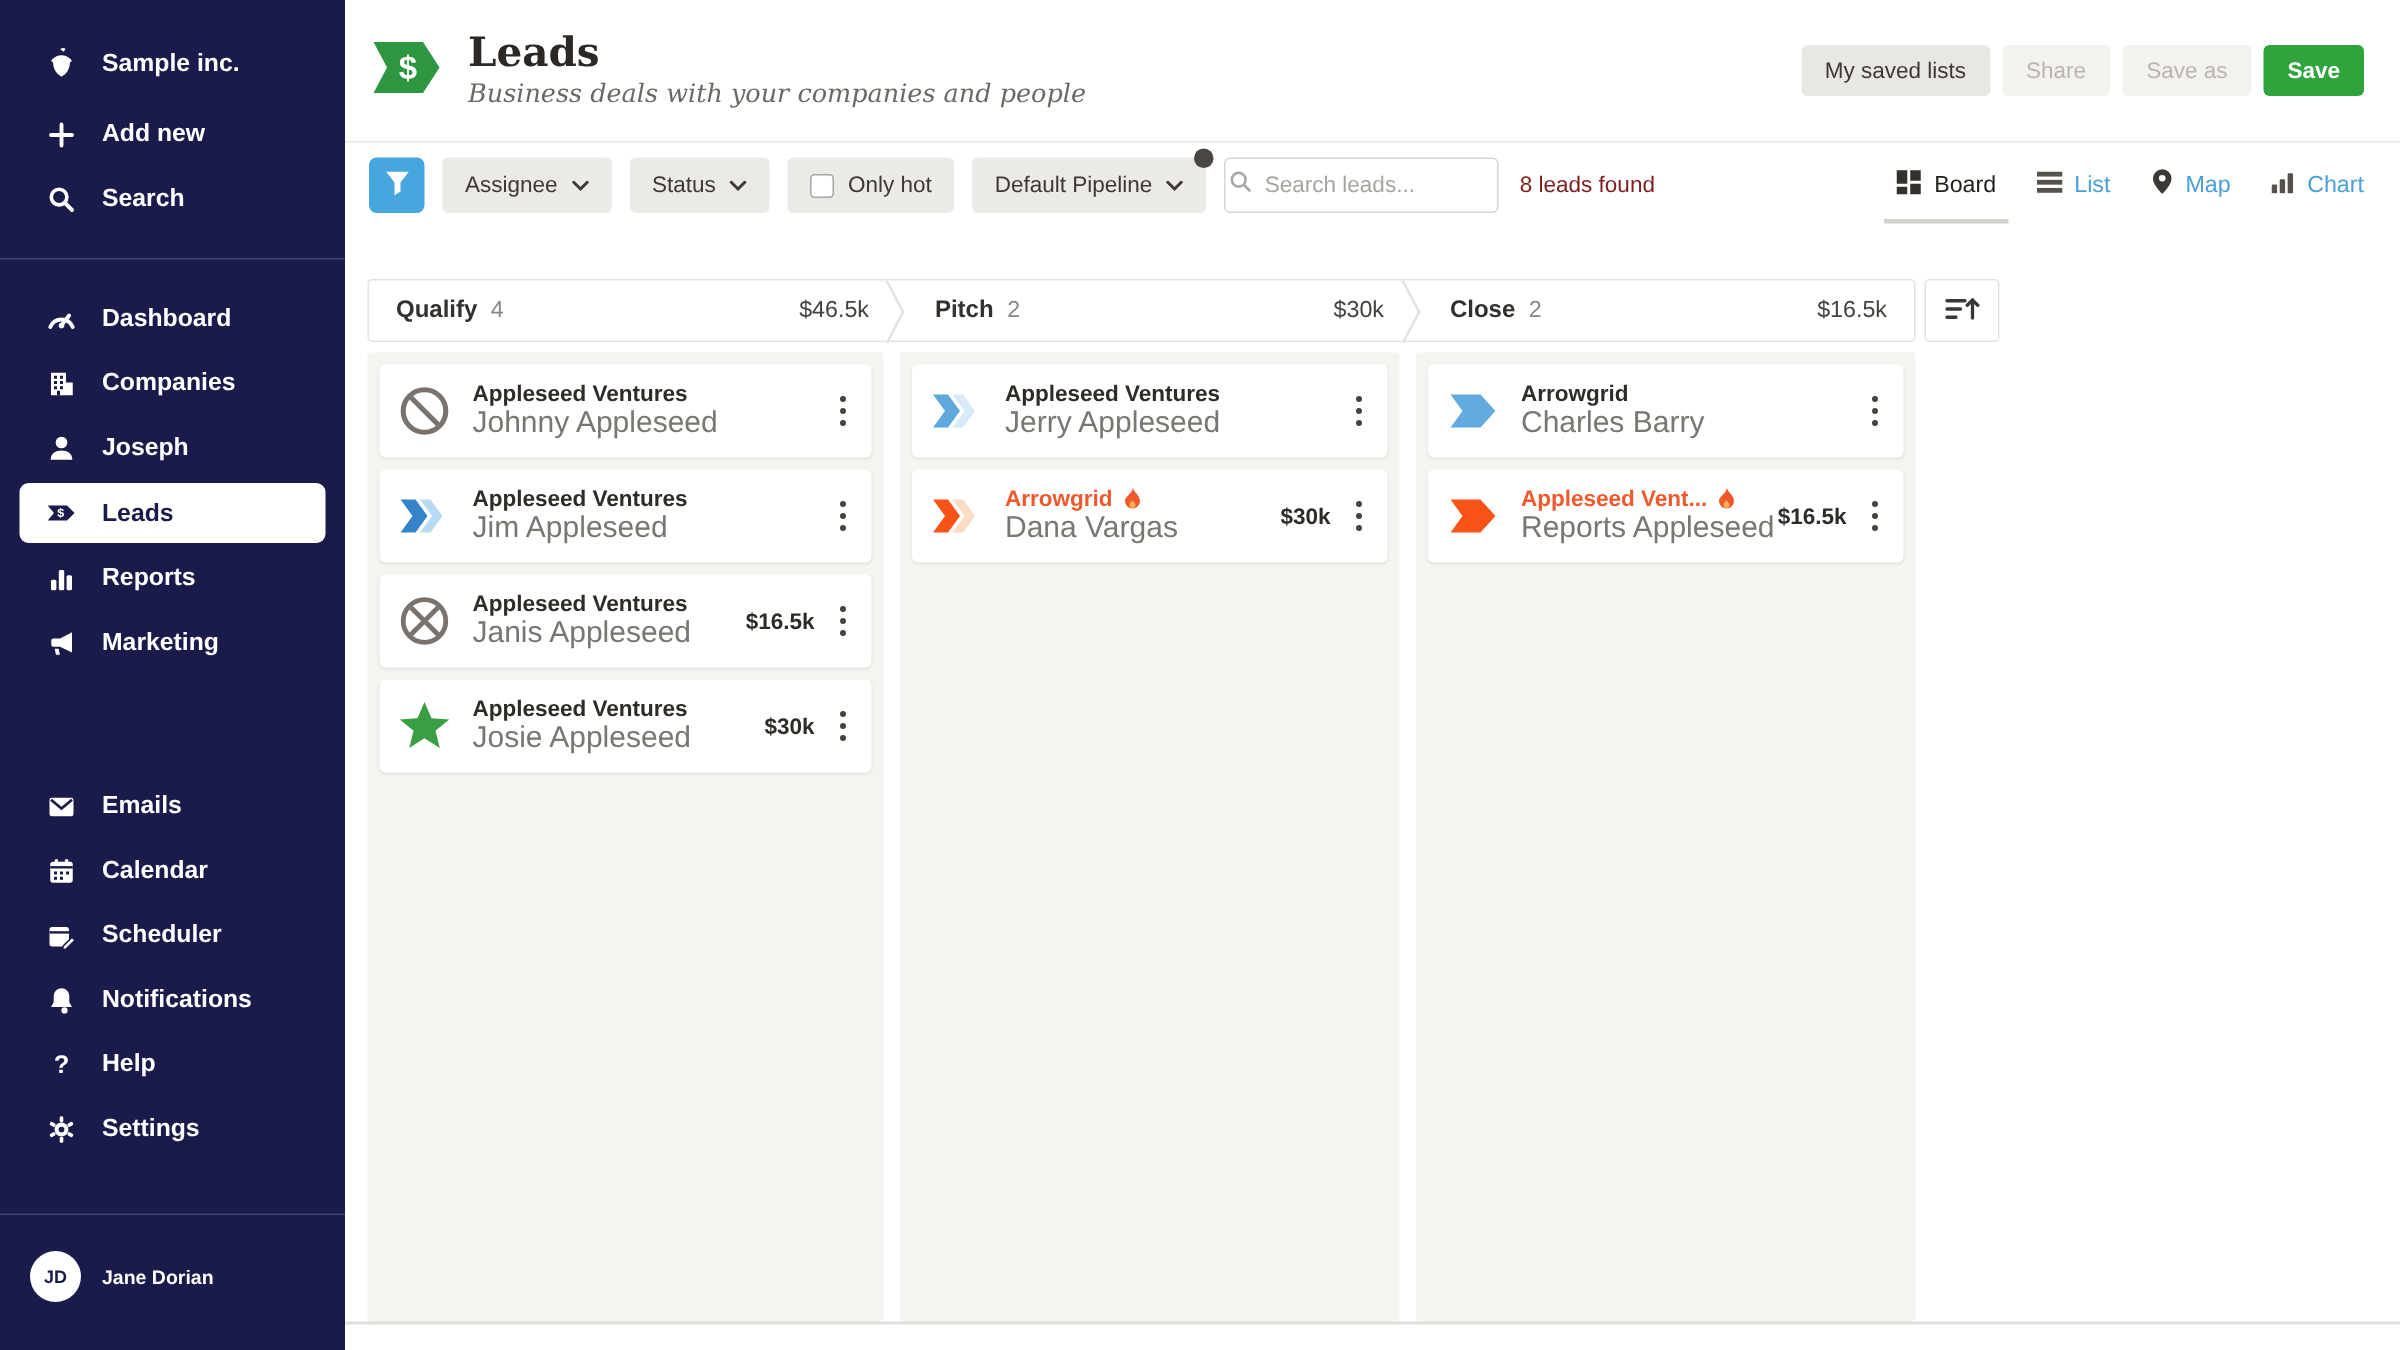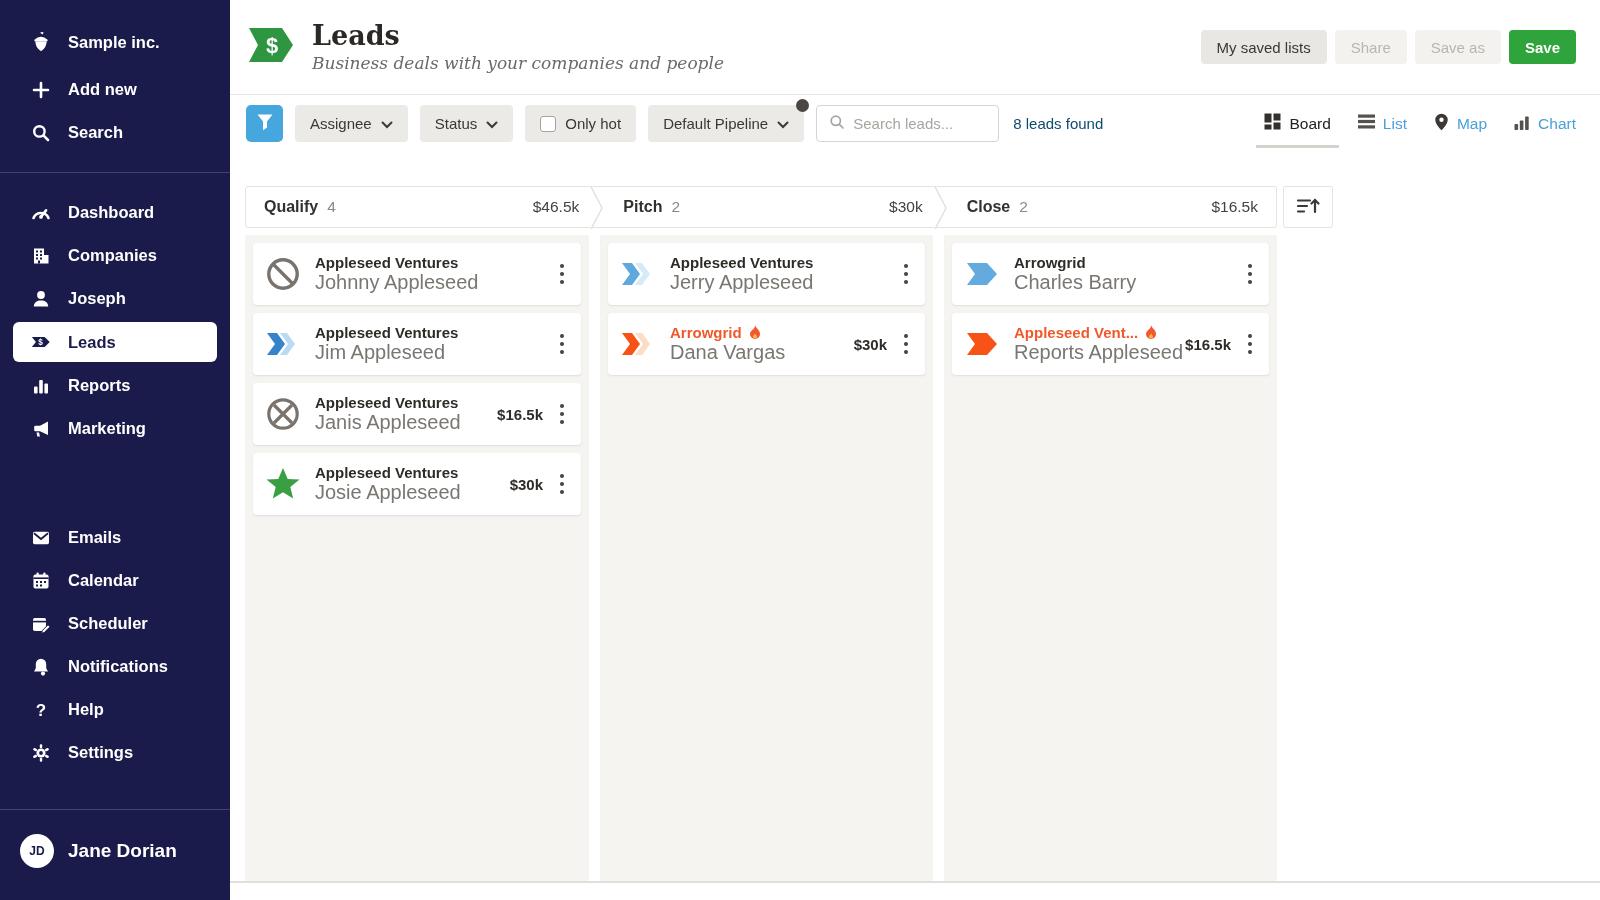--- a/index.html
+++ b/index.html
@@ -16,21 +16,21 @@
   .side-item.brand { height:48px; margin-bottom:2px; }
   .side-divider { border-top:1px solid rgba(255,255,255,0.18); margin:18px 0; }
   .side-item.active { background:#fff; color:#1a1a4b; border-radius:6px;
     margin:2px 13px; padding-left:17px; height:40px; }
   .side-spacer { height:66px; }
   .side-grow { flex:1; }
   .user-row { display:flex; align-items:center; gap:14px; padding-left:20px;
     height:46px; margin-bottom:26px; cursor:pointer; }
   .avatar { width:34px; height:34px; border-radius:50%; background:#fff; color:#1a1a4b;
     font-size:12px; font-weight:700; display:flex; align-items:center; justify-content:center; }
-  .user-name { font-size:19px; font-weight:600; }
+  .user-name { font-size:13px; font-weight:600; }
 
   
   .main { position:absolute; left:230px; top:0; right:0; bottom:0; background:#fff; }
 
   .page-header { height:95px; border-bottom:1px solid #e8e6e2; display:flex;
     align-items:center; padding:0 24px 0 16px; }
   .lead-badge { margin-right:16px; }
   .page-title { font-family:"DejaVu Serif", serif; font-size:27px; font-weight:700;
     color:#2b2825; line-height:1.1; }
   .page-subtitle { font-family:"DejaVu Serif", serif; font-style:italic; font-size:17px;
@@ -48,25 +48,25 @@
     display:flex; align-items:center; justify-content:center; cursor:pointer; }
   .chip { height:37px; background:#eceae7; border:none; border-radius:4px; padding:0 15px;
     display:inline-flex; align-items:center; gap:9px; font-size:15px; color:#3b3835;
     font-family:inherit; cursor:pointer; }
   .chip.pipeline { position:relative; }
   .dot-badge { position:absolute; top:-6px; right:-5px; width:13px; height:13px;
     border-radius:50%; background:#4a4743; }
   .checkbox { width:16px; height:16px; background:#fff; border:1.5px solid #a8a5a0;
     border-radius:3px; }
   .search-box { width:183px; height:37px; border:1px solid #d8d5d0; border-radius:4px;
-    background:#fff; display:flex; align-items:center; padding:0 12px; gap:8px; }
+    background:#fff; display:flex; align-items:center; padding:0 2px; gap:8px; }
   .search-box input { border:none; outline:none; width:100%; font-size:15px; color:#55514c;
     font-family:inherit; background:transparent; }
   .search-box input::placeholder { color:#a8a5a0; }
-  .results { color:#0c4a6e; font-size:15px; margin-left:2px; }
+  .results { color:#7f1d1d; font-size:15px; margin-left:2px; }
   .views { margin-left:auto; display:flex; gap:27px; align-items:center; }
   .view { display:flex; gap:8px; align-items:center; font-size:15.5px; color:#4aa0d8;
     cursor:pointer; position:relative; }
   .view.active { color:#26231f; font-weight:400; }
   .view.active::after { content:''; position:absolute; left:-8px; right:-8px; bottom:-14px;
     height:3px; background:#d5d2cd; }
 
   
   .board { position:absolute; left:15px; top:172px; bottom:19px; right:0;margin-top:14px; }
   .stage-bar { position:absolute; top:0; left:0; width:1032px; height:42px; background:#fff;

